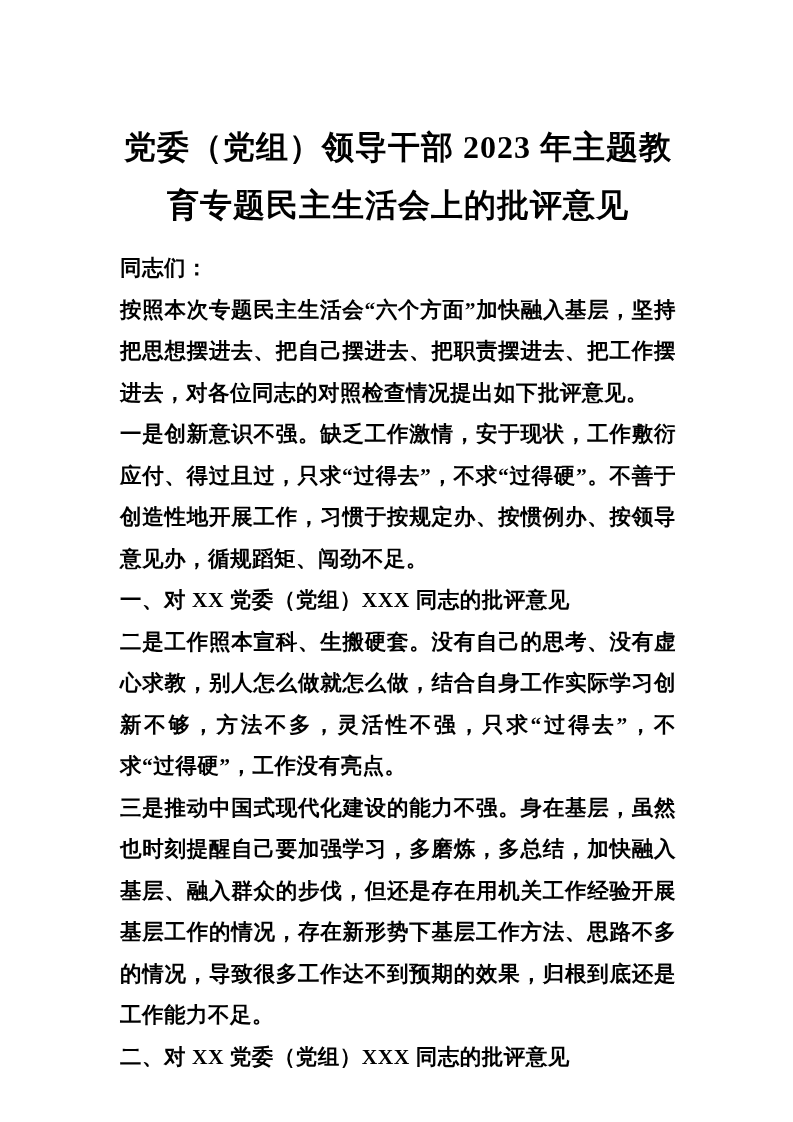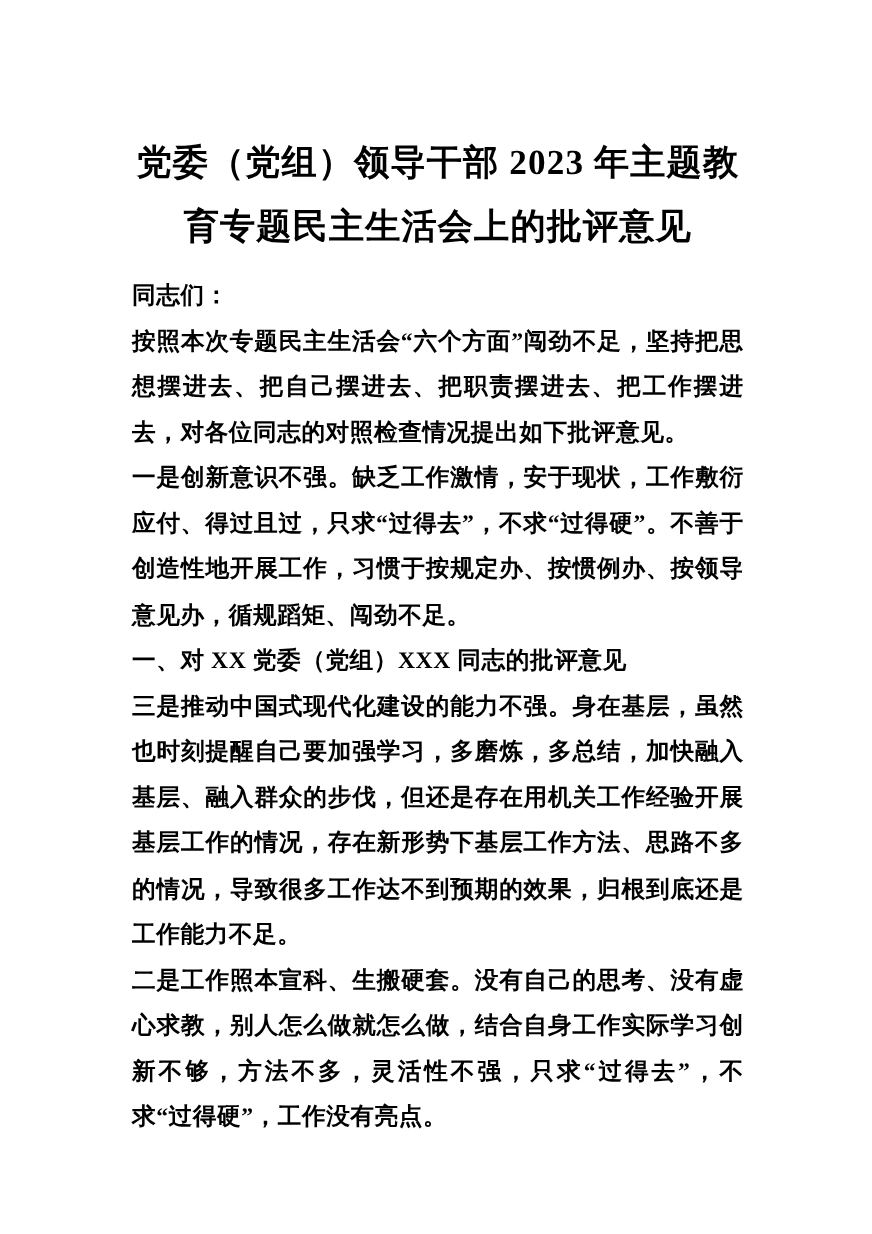--- a/index.html
+++ b/index.html
@@ -38,19 +38,20 @@
   }
 </style>
 </head>
 <body>
 
 <div class="page">
   <h1 class="title">党委（党组）领导干部 2023 年主题教育专题民主生活会上的批评意见</h1>
 
   <div class="body-text">
     <p>同志们：</p>
-    <p>按照本次专题民主生活会“六个方面”闯劲不足，坚持把思想摆进去、把自己摆进去、把职责摆进去、把工作摆进去，对各位同志的对照检查情况提出如下批评意见。</p>
+    <p>按照本次专题民主生活会“六个方面”加快融入基层，坚持把思想摆进去、把自己摆进去、把职责摆进去、把工作摆进去，对各位同志的对照检查情况提出如下批评意见。</p>
     <p>一是创新意识不强。缺乏工作激情，安于现状，工作敷衍应付、得过且过，只求“过得去”，不求“过得硬”。不善于创造性地开展工作，习惯于按规定办、按惯例办、按领导意见办，循规蹈矩、闯劲不足。</p>
     <p>一、对 XX 党委（党组）XXX 同志的批评意见</p>
+    <p>二是工作照本宣科、生搬硬套。没有自己的思考、没有虚心求教，别人怎么做就怎么做，结合自身工作实际学习创新不够，方法不多，灵活性不强，只求“过得去”，不求“过得硬”，工作没有亮点。</p>
     <p>三是推动中国式现代化建设的能力不强。身在基层，虽然也时刻提醒自己要加强学习，多磨炼，多总结，加快融入基层、融入群众的步伐，但还是存在用机关工作经验开展基层工作的情况，存在新形势下基层工作方法、思路不多的情况，导致很多工作达不到预期的效果，归根到底还是工作能力不足。</p>
-    <p>二是工作照本宣科、生搬硬套。没有自己的思考、没有虚心求教，别人怎么做就怎么做，结合自身工作实际学习创新不够，方法不多，灵活性不强，只求“过得去”，不求“过得硬”，工作没有亮点。</p>
+    <p>二、对 XX 党委（党组）XXX 同志的批评意见</p>
   </div>
 </div>
 
 </body></html>

